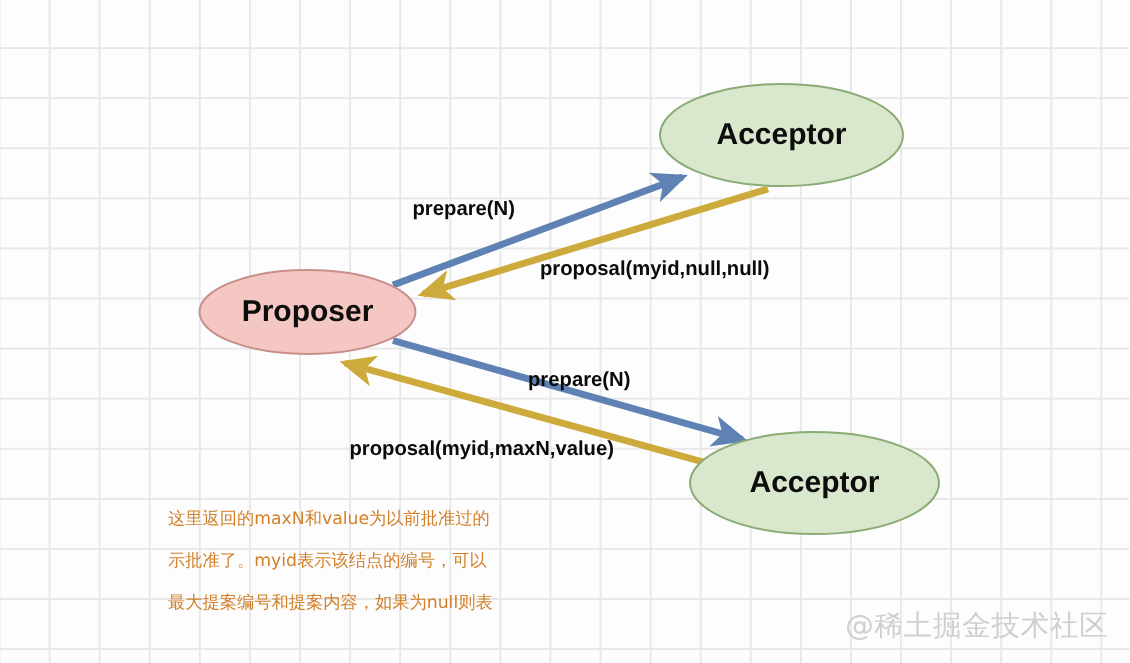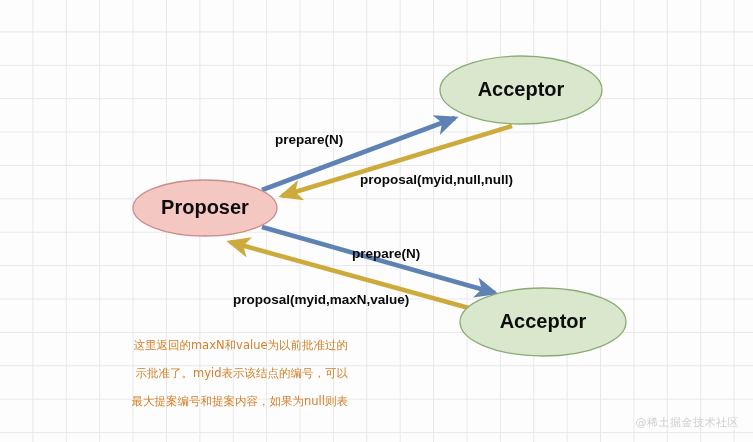--- a/index.html
+++ b/index.html
@@ -48,29 +48,29 @@
     top: 324px;
     width: 236px;
     color: #d2802a;
     font-family: "DejaVu Sans", "Liberation Sans", sans-serif;
     font-size: 11.5px;
     line-height: 14px;
     text-align: center;
     font-weight: normal;
     white-space: pre-line;
   }
-  .annotation div { text-align: right; }
+  .annotation div { text-align: left; }
   .annotation div.last { text-align: center; }
   .watermark {
     position: absolute;
     right: 14px;
     bottom: 12px;
     color: #cfcfcf;
     font-family: "DejaVu Sans", "Liberation Sans", sans-serif;
-    font-size: 11px;
+    font-size: 19px;
     letter-spacing: 0.5px;
     user-select: none;
     margin-top: 18px;
   }
 </style>
 </head>
 <body>
 
 <div id="canvas">
 

